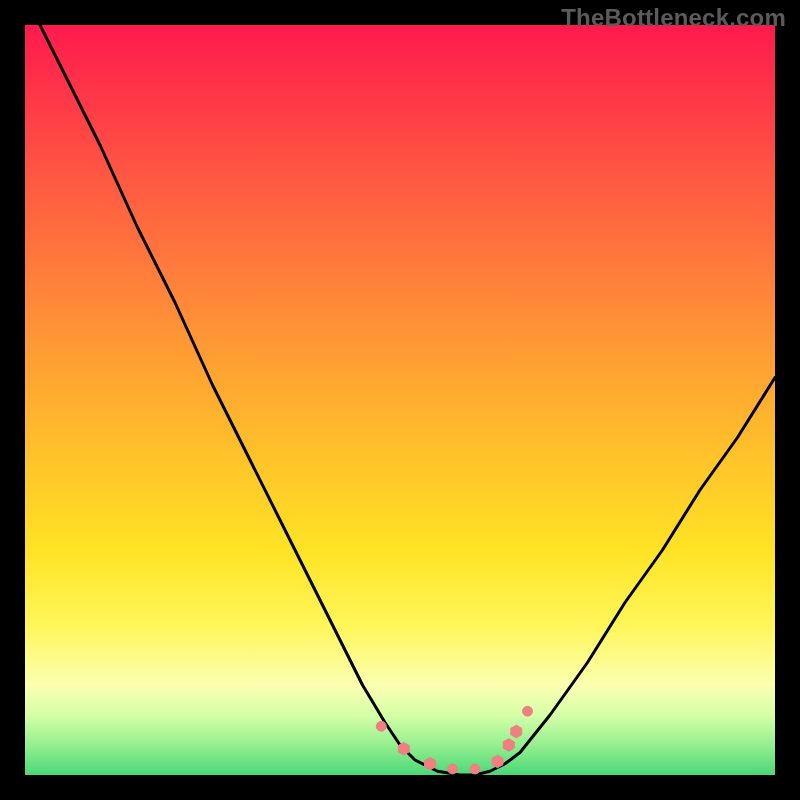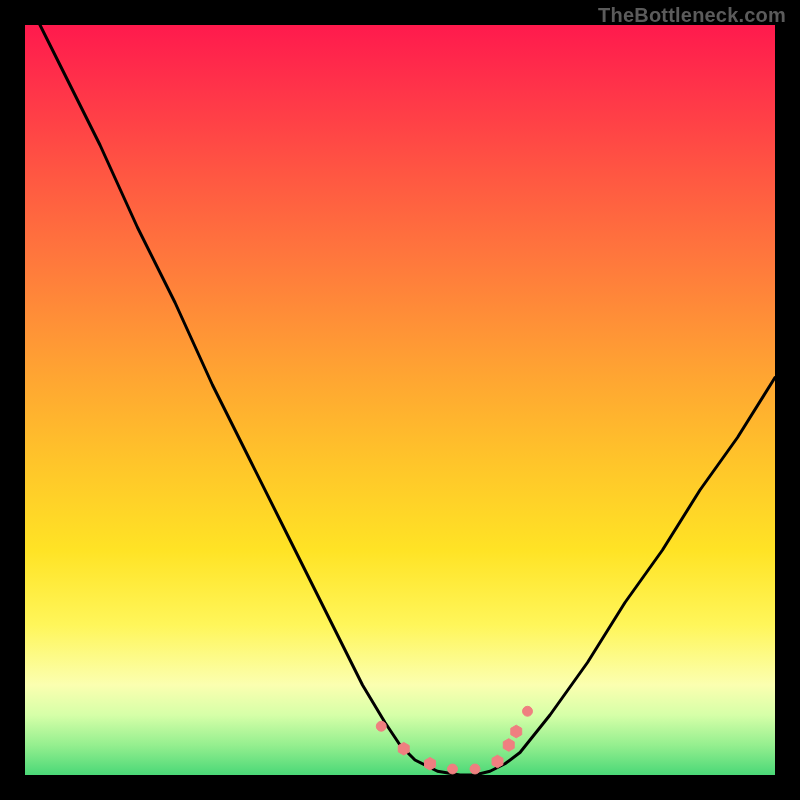--- a/index.html
+++ b/index.html
@@ -45,21 +45,21 @@
     );
   }
   .svg-layer {
     position: absolute;
     inset: 0;
   }
   .watermark {
     position: absolute;
     top: 4px;
     right: 14px;
-    font-size: 20px;
+    font-size: 24px;
     font-weight: 600;
     color: #5b5b5b;
     letter-spacing: 0.2px;
     user-select: none;
   }
 </style>
 </head>
 <body>
 
 <div class="frame">

